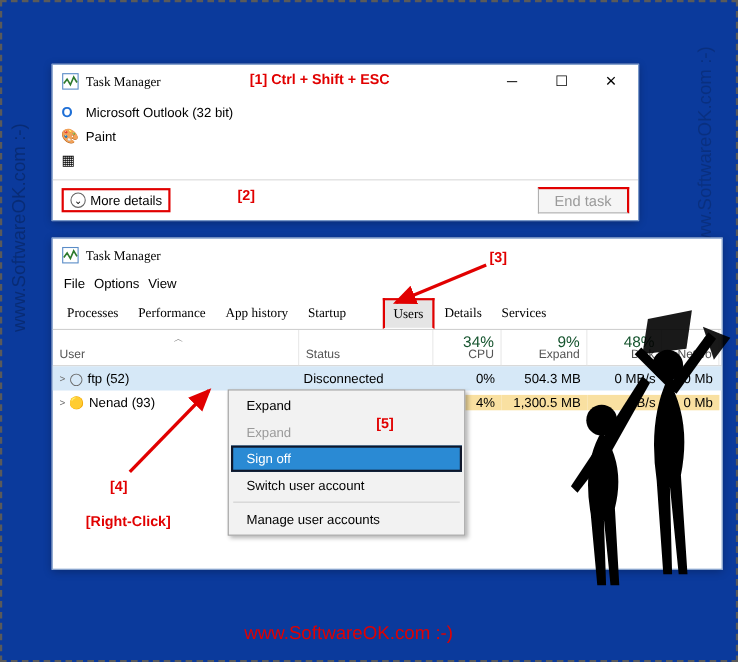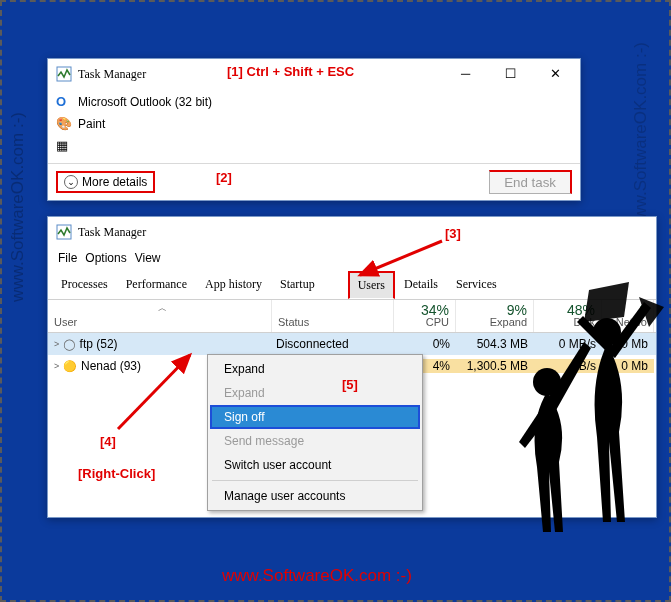--- a/index.html
+++ b/index.html
@@ -90,21 +90,21 @@
   .data-row .num { text-align: right; padding-right: 6px; }
   .row-sel { background: #d6e8f7; }
   .row-hl .num { background: #f9e0a1; }
   .ctx-menu {
     position: absolute; left: 205px; top: 352px; width: 216px;
     background: #f2f2f2; border: 1px solid #a0a0a0; box-shadow: 2px 2px 4px rgba(0,0,0,0.3);
     padding: 2px;
   }
   .ctx-item { padding: 5px 14px; font-size: 12px; }
   .ctx-item.disabled { color: #9a9a9a; }
-  .ctx-item.sel { background: #2a8ad4; color: #fff; border: 2px solid #1d4ed8; padding: 3px 12px; }
+  .ctx-item.sel { background: #2a8ad4; color: #fff; border: 2px solid #0f172a; padding: 3px 12px; }
   .ctx-sep { height: 1px; background: #cfcfcf; margin: 3px 2px; }
   .sort-chev { position: absolute; left: 110px; top: 2px; font-size: 9px; }
   svg.arrow { position: absolute; }
   .silhouette { position: absolute; right: 0px; top: 270px; width: 180px; height: 290px; }
 </style>
 </head>
 <body>
 
 <div class="watermark-v" style="left:6px; top:110px;">www.SoftwareOK.com :-)</div>
 <div class="watermark-v" style="right:18px; top:40px; color:rgba(0,0,0,0.18);">www.SoftwareOK.com :-)</div>
@@ -221,21 +221,20 @@
     <div class="col-disk num">B/s</div>
     <div class="col-net num">0 Mb</div>
   </div>
   <div style="height:140px;"></div>
 </div>
 
 <div class="ctx-menu">
   <div class="ctx-item">Expand</div>
   <div class="ctx-item disabled">Expand</div>
   <div class="ctx-item sel">Sign off</div>
-  <div class="ctx-item disabled">Send message</div>
   <div class="ctx-item">Switch user account</div>
   <div class="ctx-sep"></div>
   <div class="ctx-item">Manage user accounts</div>
 </div>
 
 <svg class="arrow" style="left:350px; top:231px;" width="100" height="50">
   <defs>
       <marker id="ah1" markerWidth="8" markerHeight="8" refX="6" refY="3" orient="auto">
         <path d="M0,0 L7,3 L0,6 Z" fill="#e10000"></path>
       </marker>

